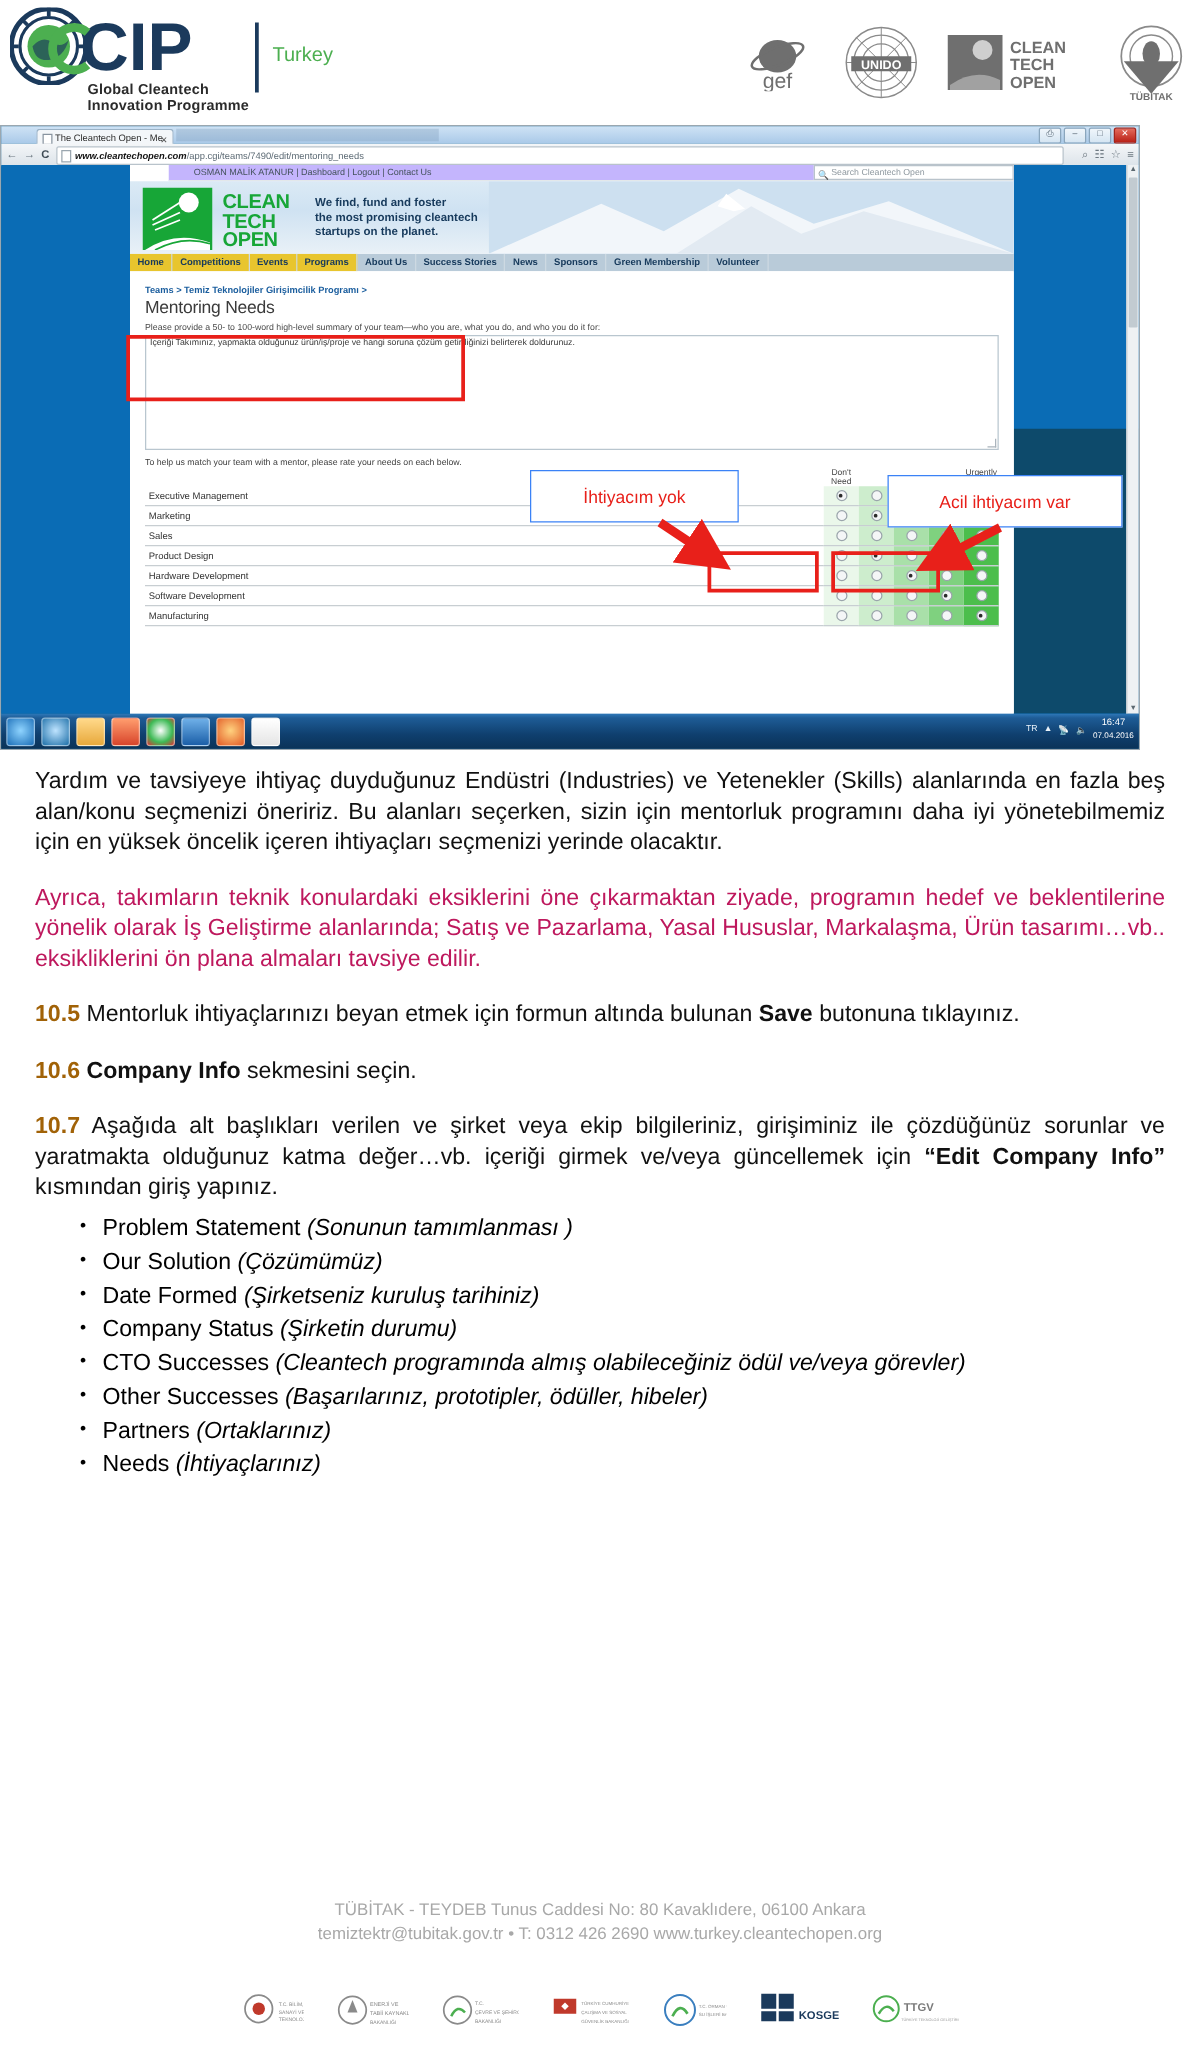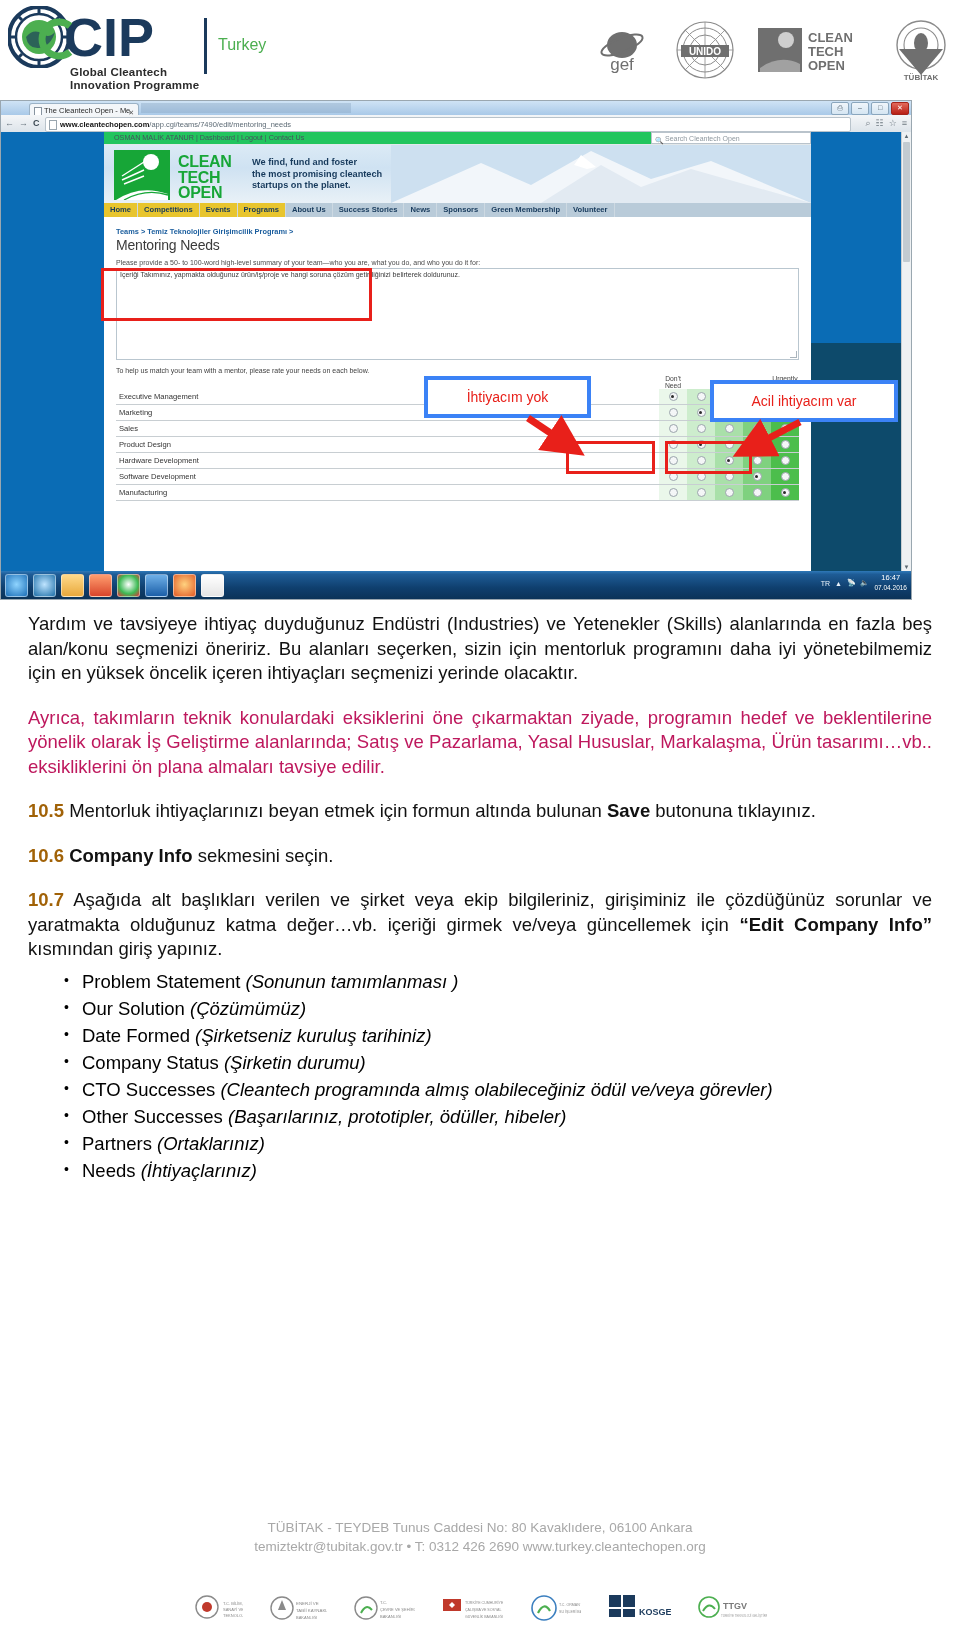--- a/index.html
+++ b/index.html
@@ -30,27 +30,27 @@
   .winghost{position:absolute;left:140px;top:2px;width:210px;height:10px;background:rgba(120,150,180,.30);}
   .wbtns{position:absolute;right:2px;top:1px;display:flex;gap:2px;}
   .wbtn{width:16px;height:11px;border:1px solid #8aa6bd;background:linear-gradient(#f0f6fb,#d5e5f2);border-radius:2px;font-size:7px;line-height:10px;text-align:center;color:#4a5a68;}
   .wbtn.close{background:linear-gradient(#e36a5c,#b81f15);border-color:#a3241b;color:#fff;}
 
   .urlbar{position:absolute;left:0;top:14px;right:0;height:17px;background:linear-gradient(#f4f6f8,#dde4ea);border-bottom:1px solid #b6c0c8;}
   .navbtns{position:absolute;left:4px;top:2px;display:flex;gap:5px;font-size:9px;color:#6b7780;line-height:13px;}
   .navbtns .rel{color:#3d4a54;font-weight:bold;}
   .omnibox{position:absolute;left:44px;top:2px;right:60px;height:13px;background:#fff;border:1px solid #b9c3cb;border-radius:2px;font-size:7.5px;line-height:13px;color:#2c2c2c;padding-left:14px;white-space:nowrap;overflow:hidden;}
   .omnibox .pageicon{position:absolute;left:3px;top:2px;width:6px;height:8px;border:1px solid #9aa6af;background:#fff;}
-  .omnibox b{font-weight:bold;color:#111;}
+  .omnibox b{font-weight:bold;color:#111;font-style:italic;}
   .omnibox .path{color:#5d6b75;}
   .urlicons{position:absolute;right:4px;top:2px;display:flex;gap:5px;font-size:9px;color:#6d7880;line-height:13px;}
 
   .page{position:absolute;left:0;top:31px;right:0;bottom:28px;background:#0a6cb5;overflow:hidden;}
   .site{position:absolute;left:103px;top:0;width:707px;bottom:0;background:#fff;}
-  .siteutil{height:12px;background:#22c55e;border-bottom:1px solid #e3e8ea;font-size:7.2px;line-height:12px;color:#44525c;padding-left:10px;}
+  .siteutil{height:12px;background:#c4b5fd;border-bottom:1px solid #e3e8ea;font-size:7.2px;line-height:12px;color:#44525c;padding-left:20px;margin-left:31px;}
   .searchbox{position:absolute;right:0px;top:0px;width:160px;height:12px;background:#fff;border:1px solid #b9c3cb;font-size:7px;line-height:12px;color:#8e989f;padding-left:13px;box-sizing:border-box;}
   .searchbox .sicon{position:absolute;left:3px;top:2px;font-size:7px;color:#3a454d;}
   .banner{position:relative;height:58px;background:linear-gradient(#dbeaf5 0%,#cfe2f2 40%,#e9f1f7 100%);overflow:hidden;}
   .mountain{position:absolute;right:0;bottom:0;width:420px;height:58px;}
   .ctologo{position:absolute;left:10px;top:5px;width:120px;height:50px;}
   .cto-text{position:absolute;left:64px;top:4px;font-size:16px;font-weight:bold;line-height:15.5px;color:#17a637;letter-spacing:-.3px;}
   .tagline{position:absolute;left:148px;top:12px;font-size:9.2px;font-weight:bold;line-height:11.5px;color:#173a5c;}
   .nav{height:14px;background:#b9cbd9;display:flex;font-size:7.6px;font-weight:bold;line-height:14px;color:#173a5c;}
   .nav .ni{padding:0 6px;border-right:1px solid #cdd9e2;white-space:nowrap;}
   .nav .ni.hl{background:#e8c52e;}
@@ -76,21 +76,21 @@
   .scroll .ar{position:absolute;left:1px;width:7px;height:8px;font-size:6px;line-height:8px;text-align:center;color:#5c6971;}
 
   .taskbar{position:absolute;left:0;right:0;bottom:0;height:28px;background:linear-gradient(#2e78b8 0%,#1e5c96 12%,#0f3f6e 60%,#0b3358 100%);}
   .tb-icons{position:absolute;left:4px;top:3px;display:flex;gap:5px;}
   .tbi{width:21px;height:21px;border-radius:3px;background:linear-gradient(#e9f2f8,#c6d8e6);border:1px solid rgba(255,255,255,.45);position:relative;}
   .tray{position:absolute;right:4px;top:2px;display:flex;align-items:center;gap:5px;color:#e9f2fa;font-size:7px;}
   .clock{text-align:center;line-height:10px;font-size:7.5px;color:#fff;}
   .clock .d{font-size:6.5px;}
 
   
-  .callout{position:absolute;background:#fff;border:4px solid #3b82f6;display:flex;align-items:center;justify-content:center;font-size:14px;color:#e8201a;box-sizing:border-box;z-index:40;}
+  .callout{position:absolute;background:#fff;border:1px solid #3b82f6;display:flex;align-items:center;justify-content:center;font-size:14px;color:#e8201a;box-sizing:border-box;z-index:40;}
   .hilite{position:absolute;border:3px solid #e8201a;box-sizing:border-box;z-index:39;}
   .arrowsvg{position:absolute;left:0;top:0;width:960px;height:1645px;pointer-events:none;z-index:41;}
 
   
   .body{position:absolute;left:0;top:612px;width:960px;}
   p.tx{margin:0;padding:0 28px;font-size:18.5px;line-height:24.5px;text-align:justify;}
   p.blk{color:#111;}
   p.red{color:#be185d;}
   .gap{height:20px;}
   .num{color:#a16207;font-weight:bold;}

